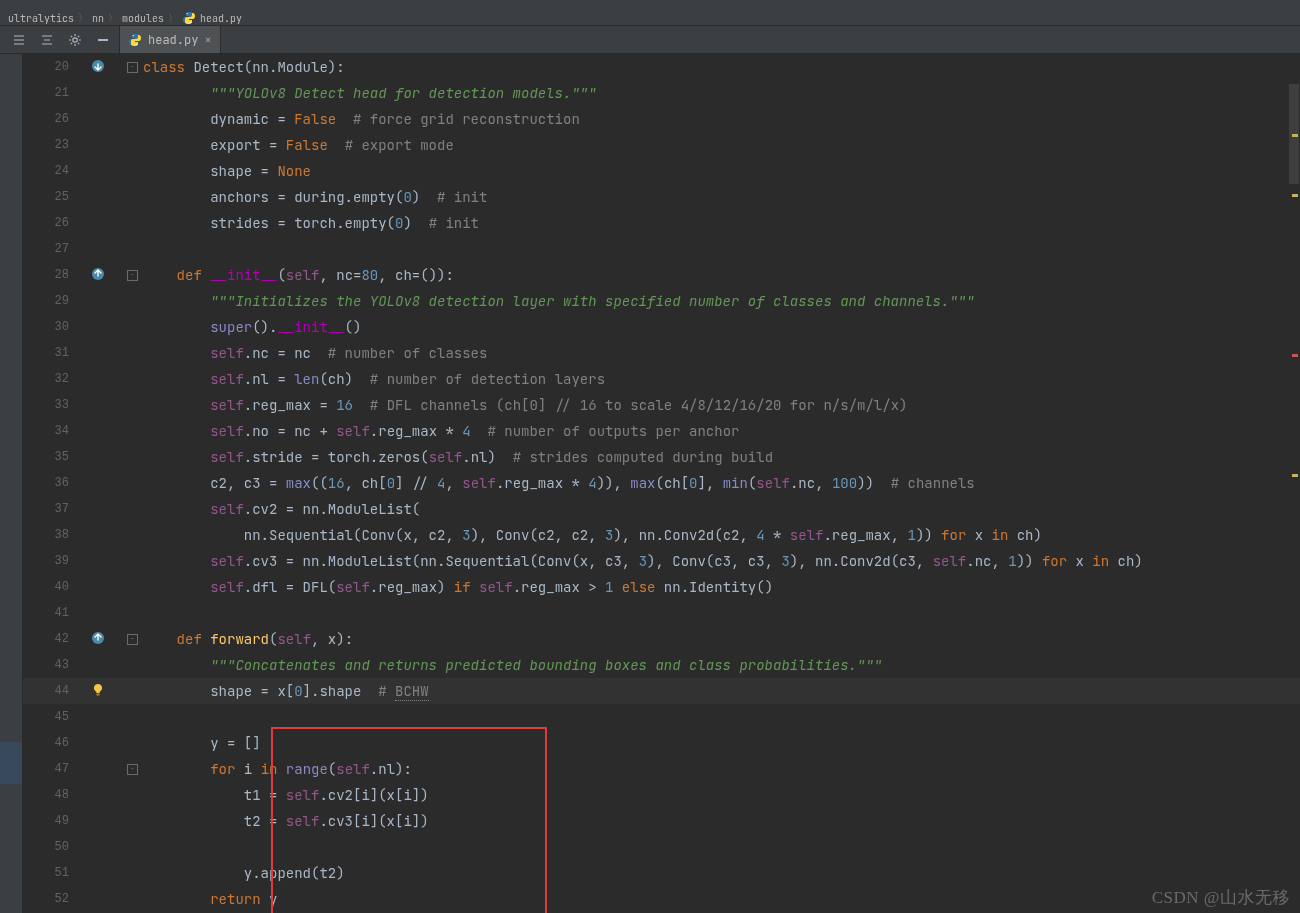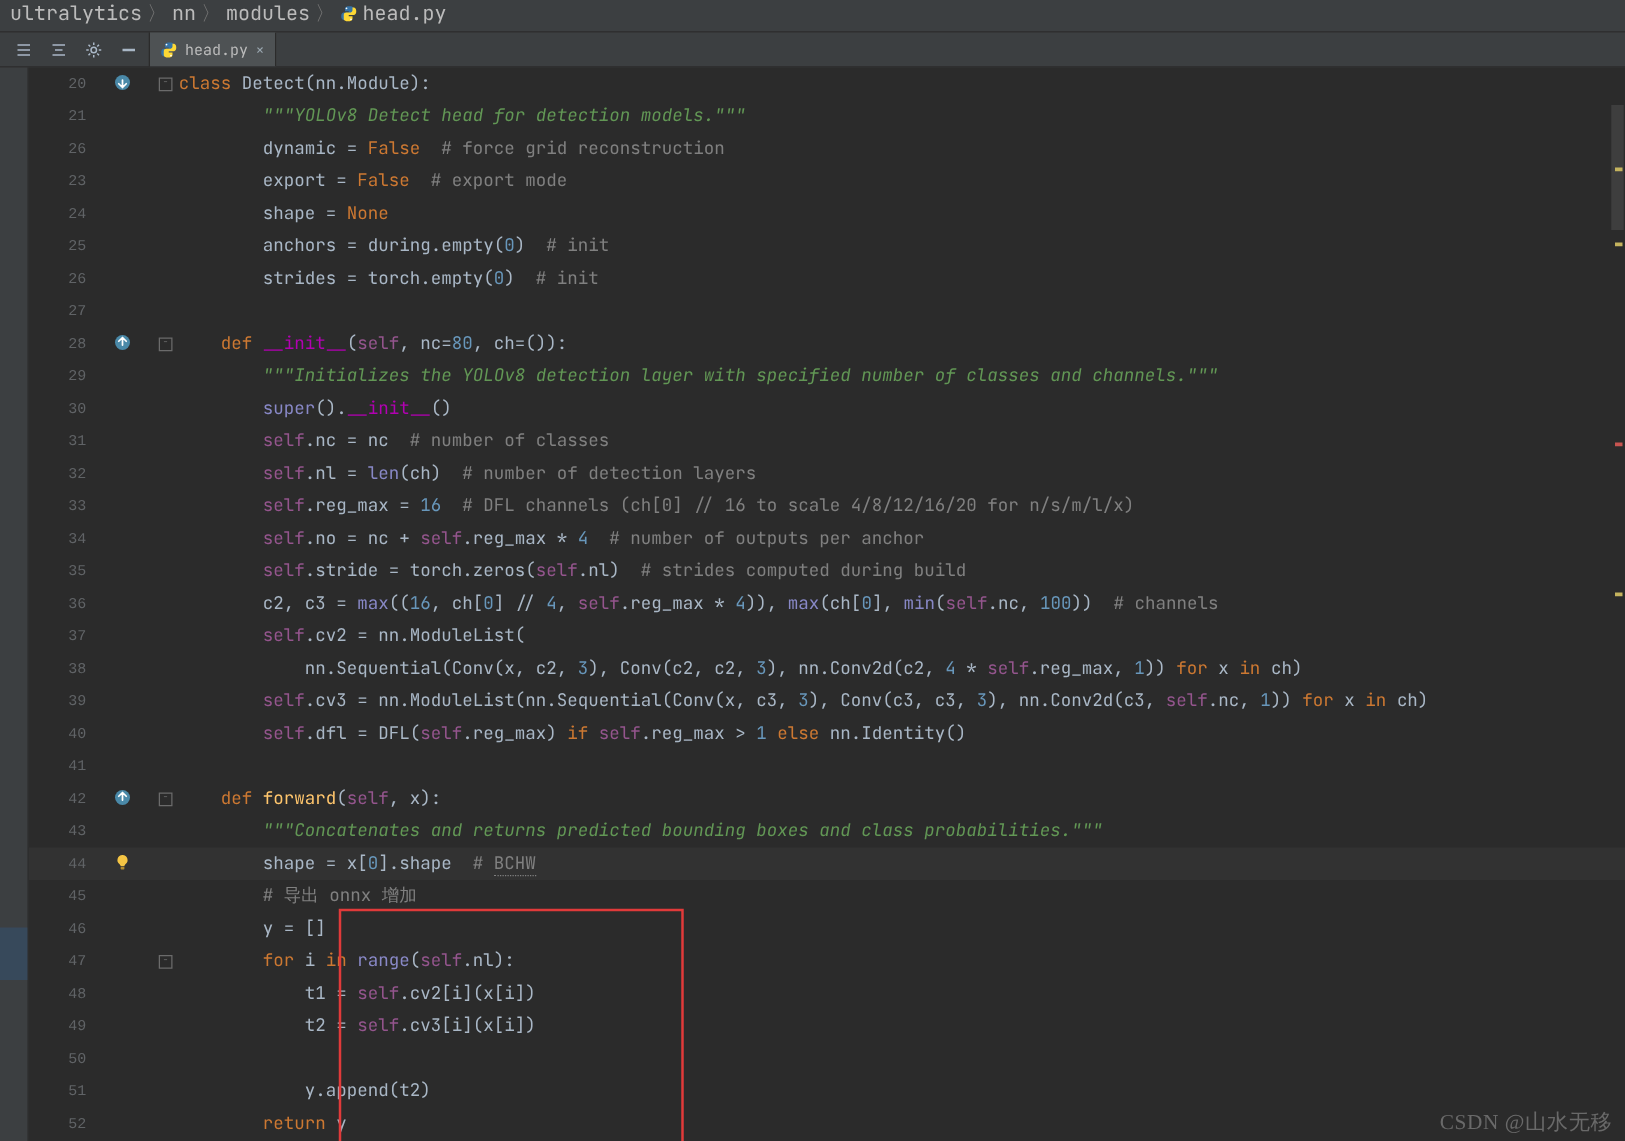--- a/index.html
+++ b/index.html
@@ -1,17 +1,17 @@
 <!DOCTYPE html>
 <html><head>
 <meta charset="utf-8">
 <style>
   html,body{margin:0;padding:0;background:#2b2b2b;color:#a9b7c6;font-family:Consolas,"JetBrains Mono",Menlo,monospace;font-size:14px;overflow:hidden;width:1300px;height:913px}
   
-  .breadcrumb-bar{height:25px;background:#3c3f41;border-bottom:1px solid #2b2b2b;display:flex;align-items:flex-start;padding:0 8px;color:#bbbbbb;font-size:16px;gap:4px}
+  .breadcrumb-bar{height:25px;background:#3c3f41;border-bottom:1px solid #2b2b2b;display:flex;align-items:flex-end;padding:0 8px;color:#bbbbbb;font-size:10px;gap:4px}
   .breadcrumb-item{display:flex;align-items:center;gap:4px;cursor:pointer}
   .breadcrumb-sep{color:#777}
   .py-icon{width:14px;height:14px;display:inline-flex;align-items:center;justify-content:center}
   
   .tool-row{height:27px;background:#3c3f41;border-bottom:1px solid #2b2b2b;display:flex;align-items:stretch}
   .left-tool-cluster{width:120px;display:flex;align-items:center;gap:10px;padding-left:10px;border-right:1px solid #2b2b2b;box-sizing:border-box}
   .tool-btn{width:18px;height:18px;display:inline-flex;align-items:center;justify-content:center;color:#a9b7c6;cursor:pointer}
   .tab-strip{display:flex;align-items:stretch}
   .editor-tab{display:flex;align-items:center;gap:6px;padding:0 8px;background:#4e5254;border-right:1px solid #2b2b2b;font-size:12px;color:#bbbbbb;cursor:pointer}
   .editor-tab .close{color:#9aa7b0;font-size:12px;cursor:pointer}
@@ -352,21 +352,20 @@
             <div class="gutter-fold"></div>
           </div>
           <div class="code-text"><span class="op">        </span><span class="op">shape = x[</span><span class="num">0</span><span class="op">].shape  </span><span class="cmt"># </span><span class="cmt underline">BCHW</span></div>
         </div>
         <div class="code-line">
           <div class="gutter-wrap">
             <div class="gutter-num">45</div>
             <div class="gutter-ico"></div>
             <div class="gutter-fold"></div>
           </div>
-          <div class="code-text"><span class="op">        </span><span class="cmt"># 导出 onnx 增加</span></div>
         </div>
         <div class="code-line">
           <div class="gutter-wrap">
             <div class="gutter-num">46</div>
             <div class="gutter-ico"></div>
             <div class="gutter-fold"></div>
           </div>
           <div class="code-text"><span class="op">        </span><span class="op">y = []</span></div>
         </div>
         <div class="code-line">

